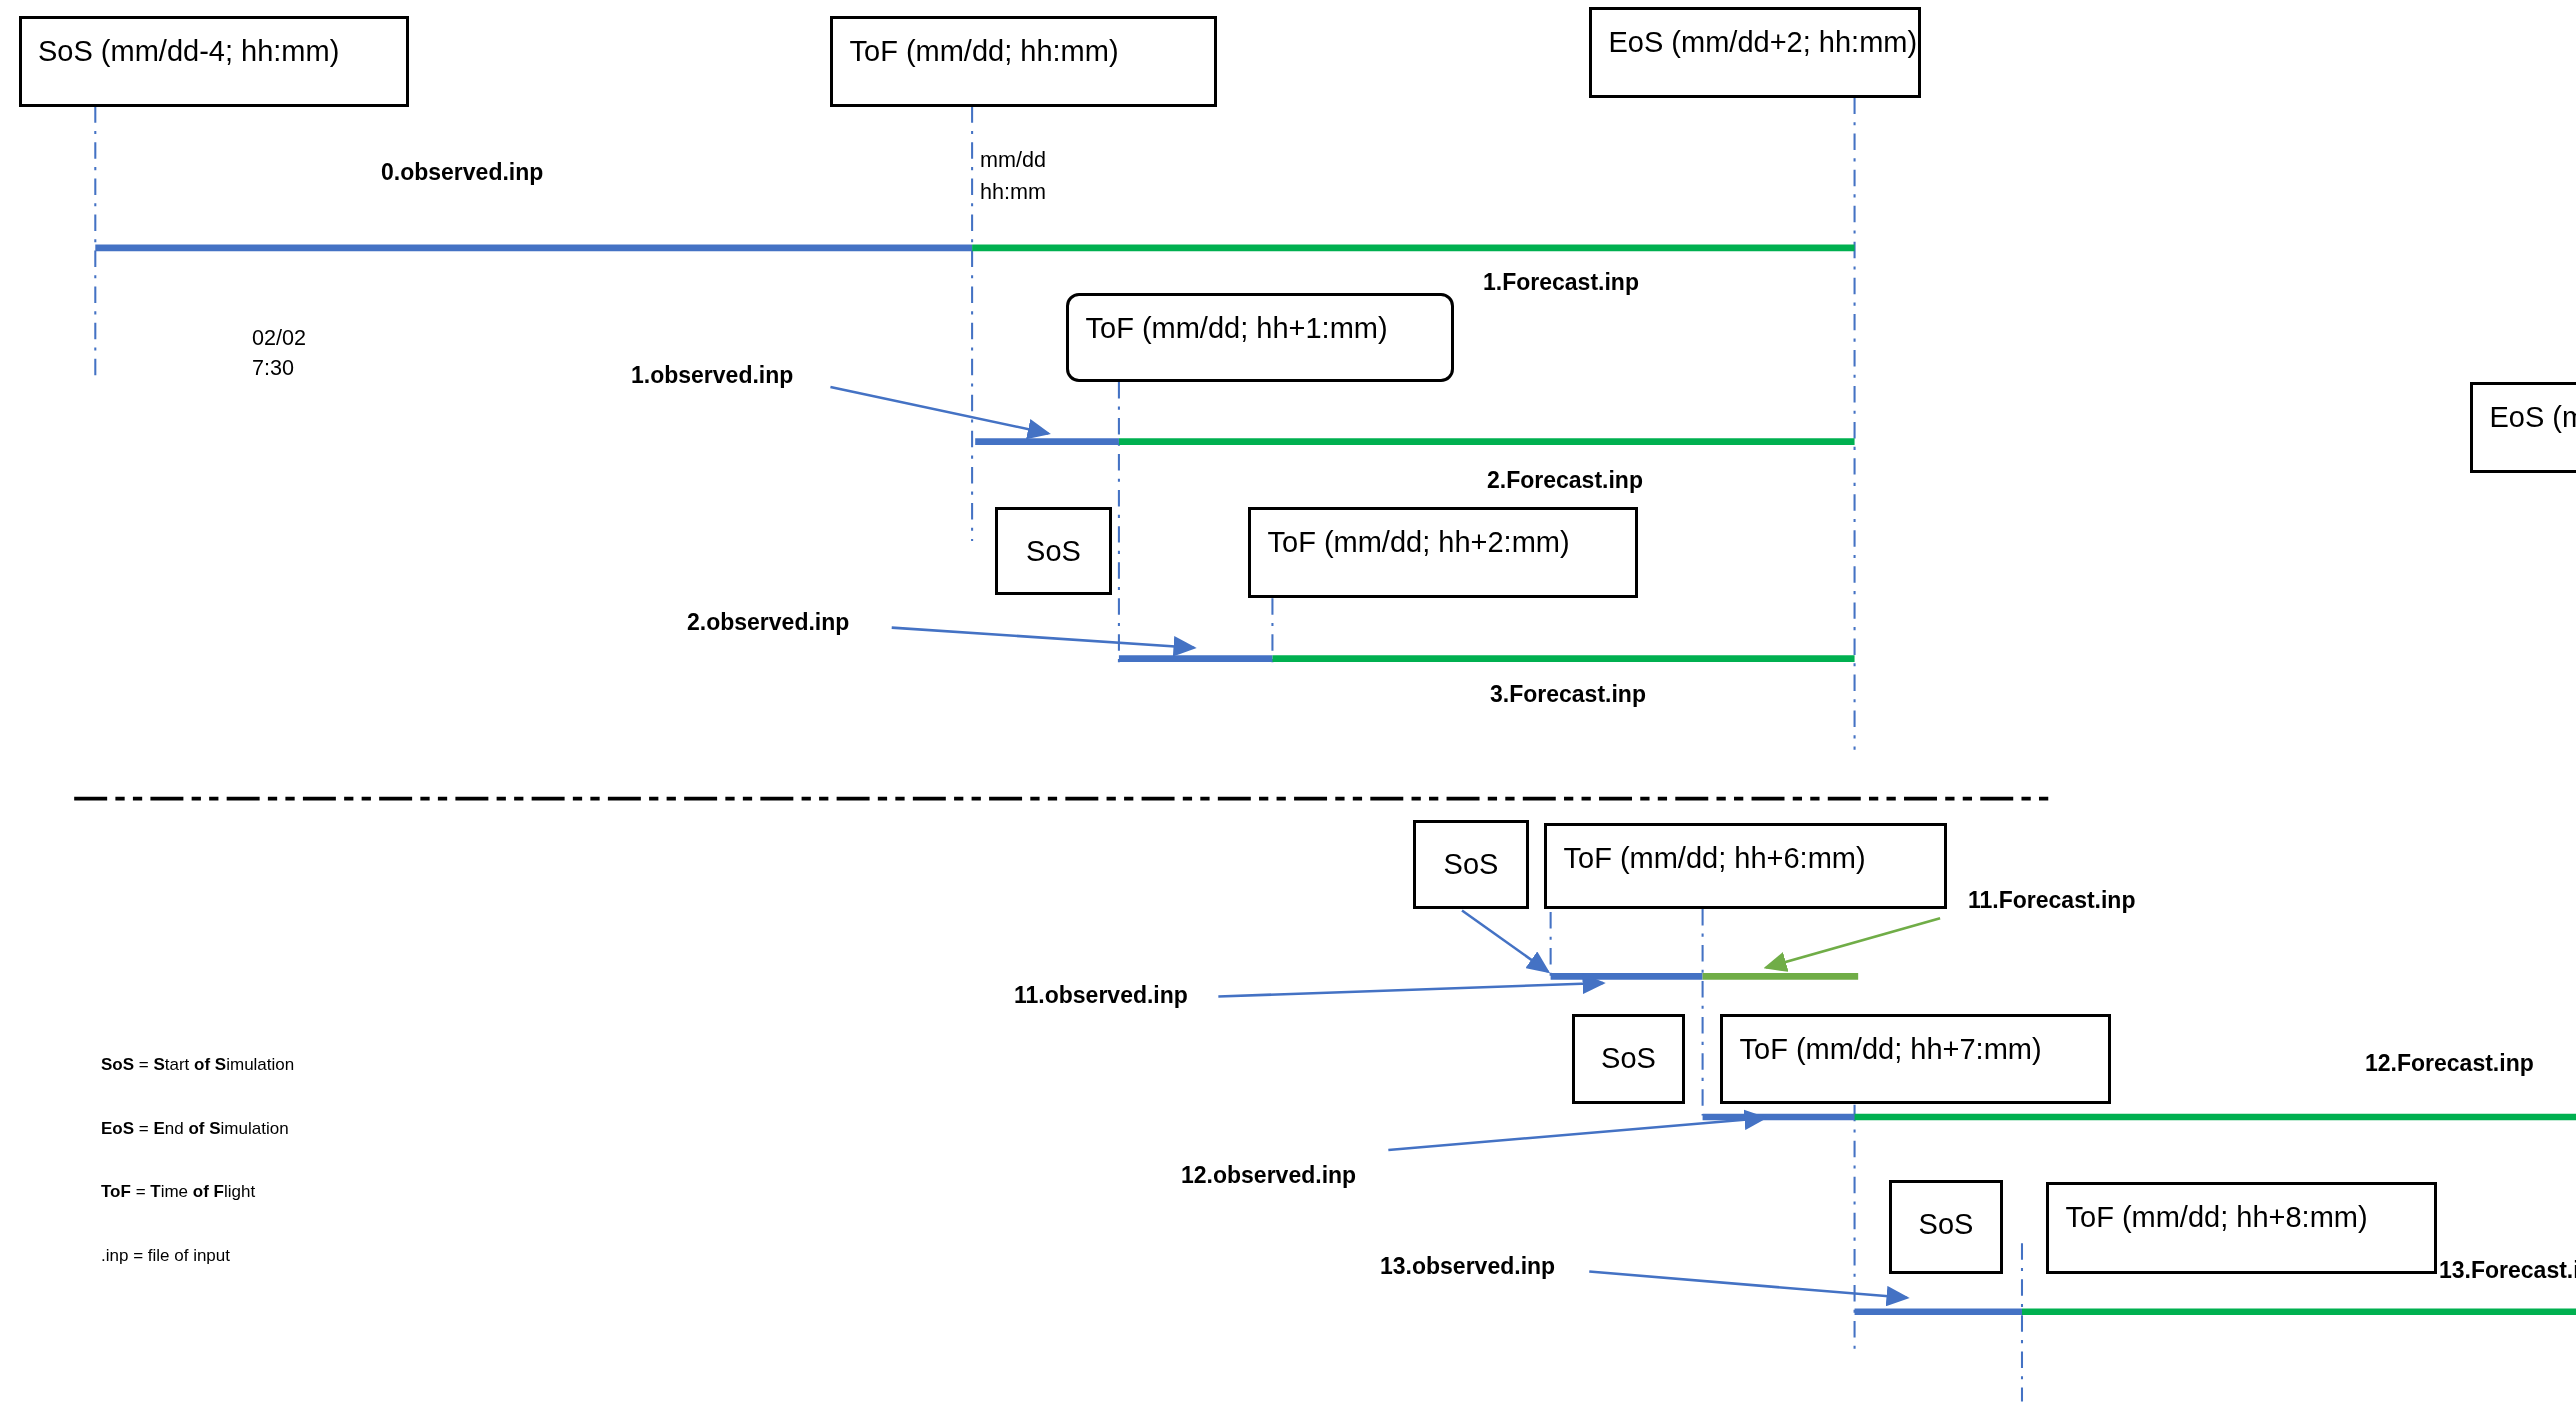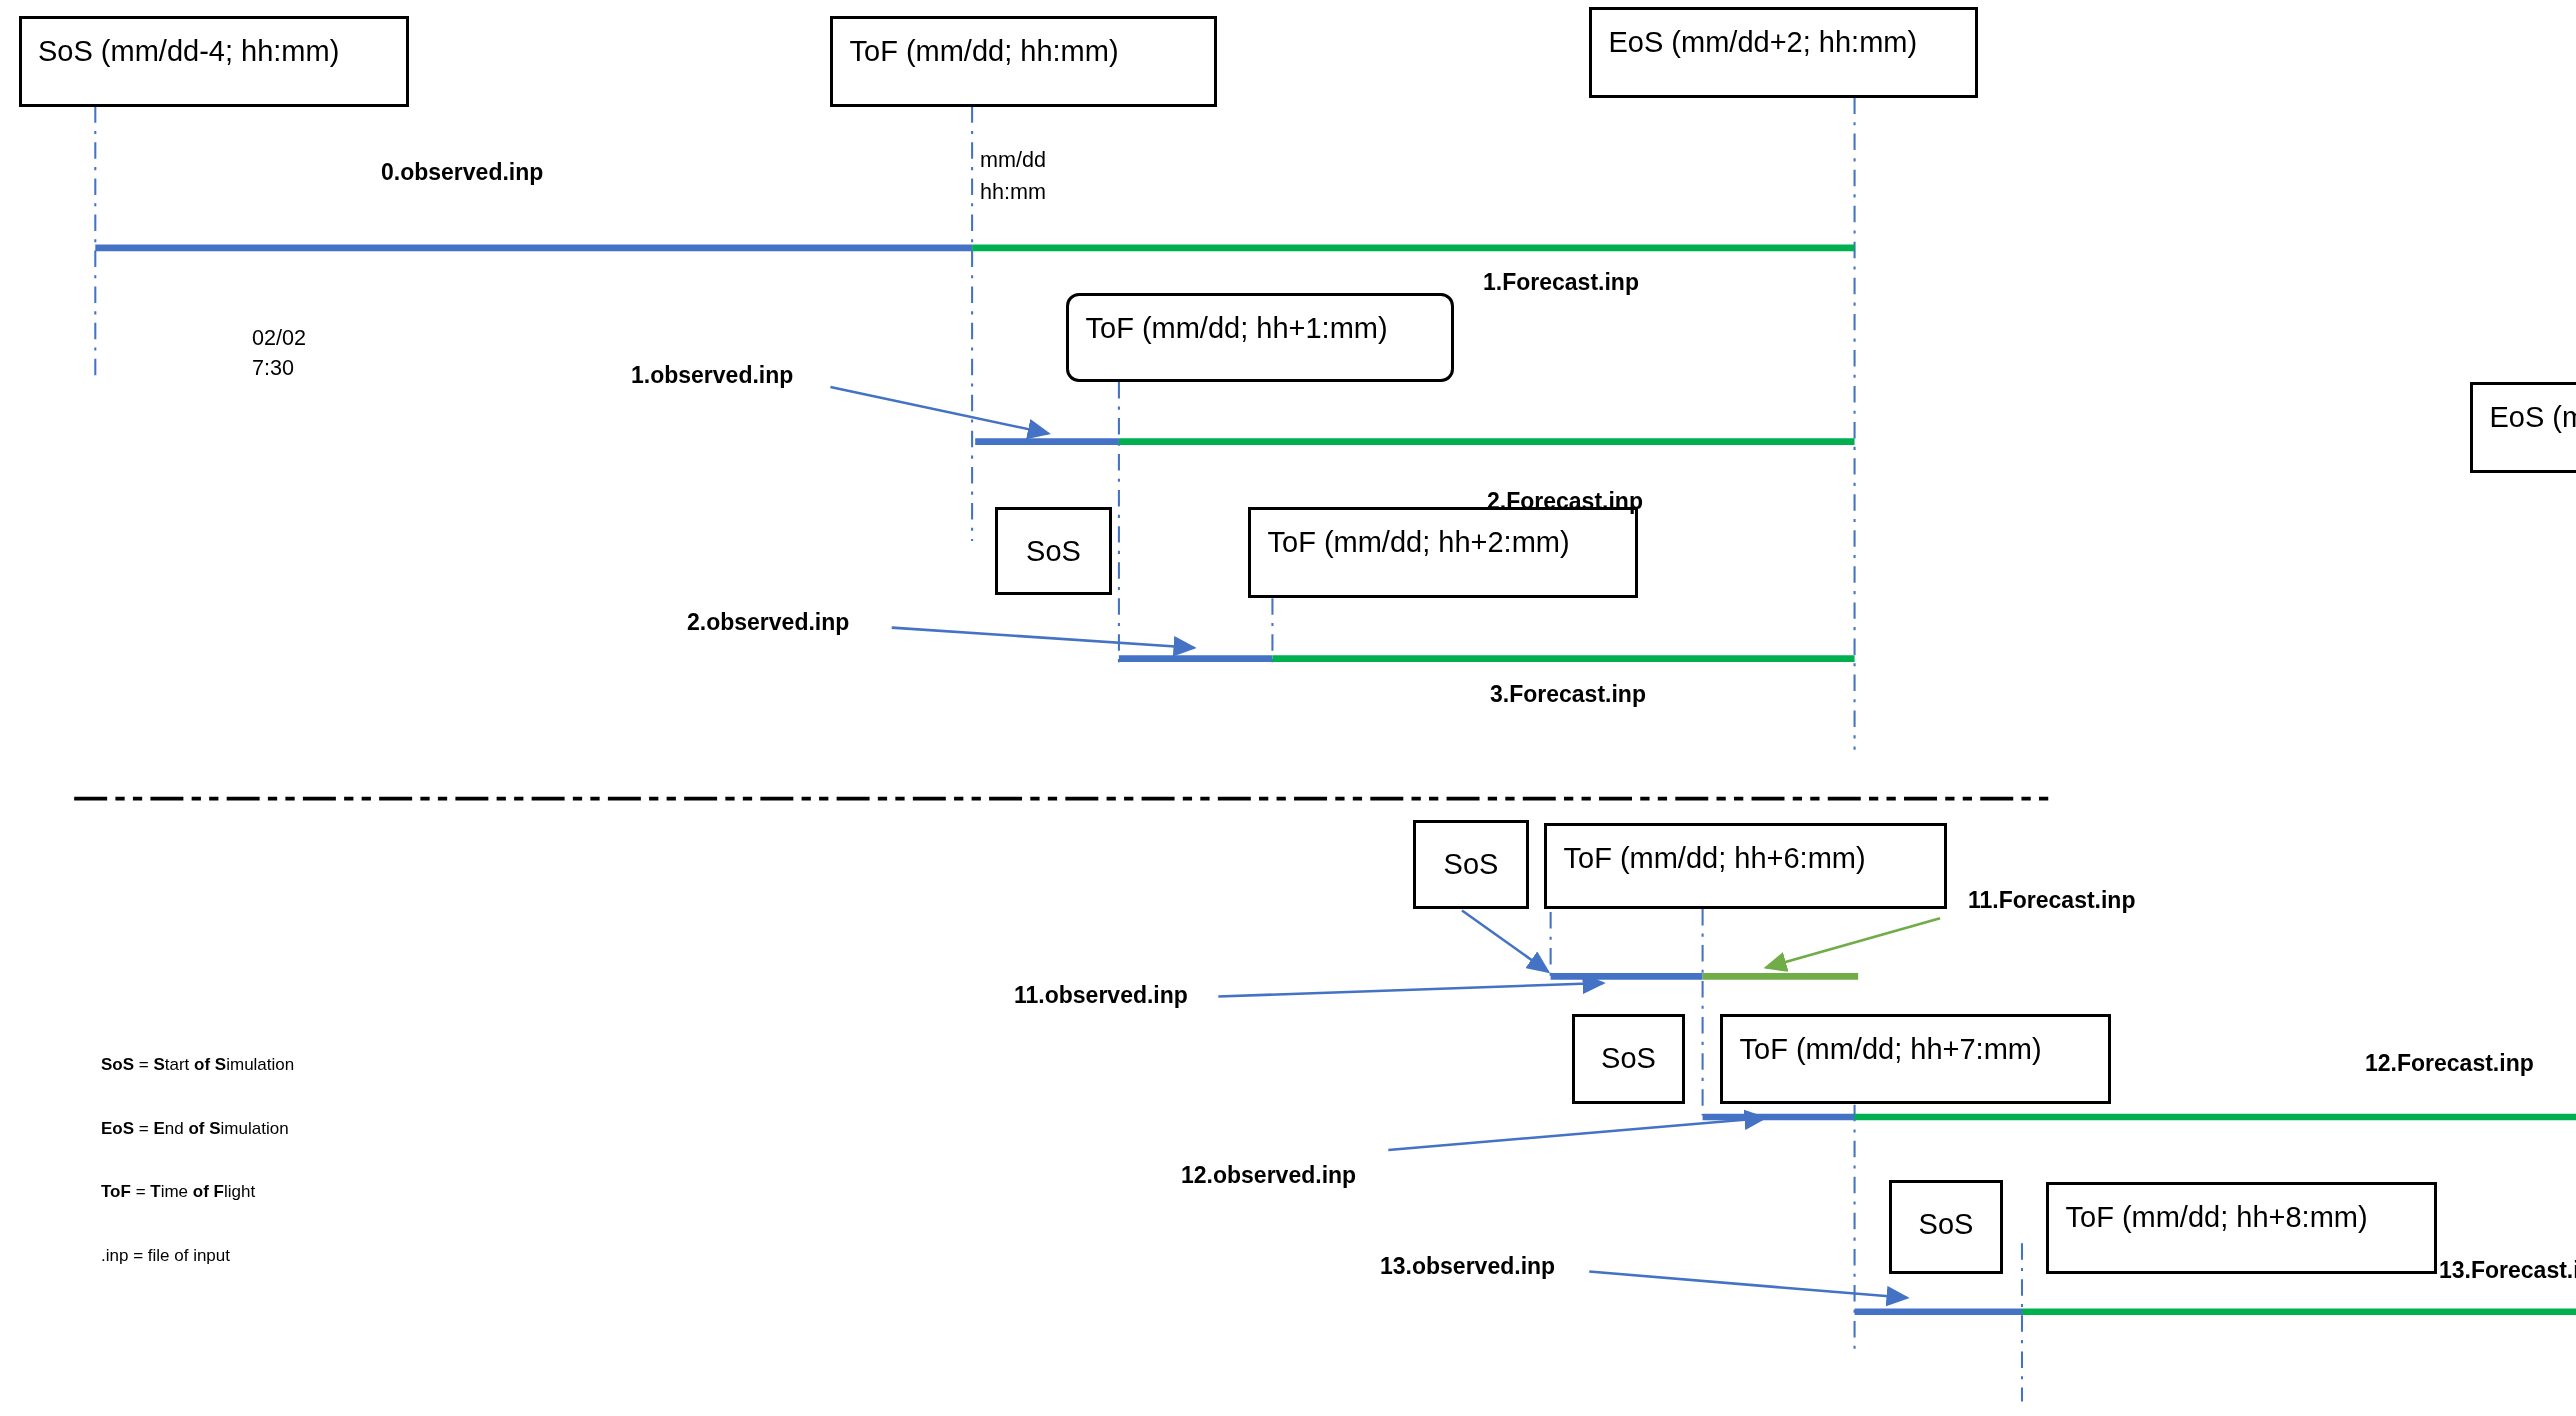--- a/index.html
+++ b/index.html
@@ -64,36 +64,36 @@
     <line x1="1731" y1="1218" x2="2318" y2="1257" stroke-width="5" marker-end="url(#ah-blue)" stroke="#4472C4"></line>
     <line x1="2838" y1="1767" x2="3005" y2="1886" stroke-width="5" marker-end="url(#ah-blue)" stroke="#4472C4"></line>
     <line x1="2365" y1="1934" x2="3112" y2="1908" stroke-width="5" marker-end="url(#ah-blue)" stroke="#4472C4"></line>
     <line x1="3766" y1="1782" x2="3428" y2="1878" stroke-width="5" marker-end="url(#ah-green)" stroke="#70AD47"></line>
     <line x1="2695" y1="2232" x2="3426" y2="2170" stroke-width="5" marker-end="url(#ah-blue)" stroke="#4472C4"></line>
     <line x1="3085" y1="2468" x2="3702" y2="2519" stroke-width="5" marker-end="url(#ah-blue)" stroke="#4472C4"></line>
   </svg>
 
   <div class="box" style="left:18.5px;top:16px;width:390px;height:91px;">SoS (mm/dd-4; hh:mm)</div>
   <div class="box" style="left:830px;top:16px;width:387px;height:91px;">ToF (mm/dd; hh:mm)</div>
-  <div class="box" style="left:1589px;top:7.2px;width:389px;height:91px;">EoS (mm/dd+2; hh:mm)</div>
+  <div class="box" style="left:1589px;top:7.2px;width:332px;height:91px;">EoS (mm/dd+2; hh:mm)</div>
   <div class="box" style="left:1066px;top:293px;width:388px;height:89px;border-radius:13px;">ToF (mm/dd; hh+1:mm)</div>
   <div class="box small" style="left:995px;top:507px;width:117px;height:88px;">SoS</div>
   <div class="box" style="left:1248px;top:507px;width:390px;height:91px;">ToF (mm/dd; hh+2:mm)</div>
   <div class="box small" style="left:1413px;top:820px;width:116px;height:89px;">SoS</div>
   <div class="box" style="left:1544px;top:823px;width:403px;height:86px;">ToF (mm/dd; hh+6:mm)</div>
   <div class="box small" style="left:1572px;top:1014px;width:113px;height:90px;">SoS</div>
   <div class="box" style="left:1720px;top:1014px;width:391px;height:90px;">ToF (mm/dd; hh+7:mm)</div>
   <div class="box small" style="left:1889px;top:1180px;width:114px;height:94px;">SoS</div>
   <div class="box" style="left:2046px;top:1182px;width:391px;height:92px;">ToF (mm/dd; hh+8:mm)</div>
   <div class="box" style="left:2470px;top:382px;width:431px;height:91px;">EoS (mm/dd+1; hh+12:mm)</div>
 
   <div class="lbl" style="left:381px;top:159px;">0.observed.inp</div>
   <div class="lbl" style="left:1483px;top:269px;">1.Forecast.inp</div>
   <div class="lbl" style="left:631px;top:362px;">1.observed.inp</div>
-  <div class="lbl" style="left:1487px;top:467px;margin-top:21px;">2.Forecast.inp</div>
+  <div class="lbl" style="left:1487px;top:467px;">2.Forecast.inp</div>
   <div class="lbl" style="left:687px;top:609px;">2.observed.inp</div>
   <div class="lbl" style="left:1490px;top:681px;">3.Forecast.inp</div>
   <div class="lbl" style="left:1968px;top:887px;">11.Forecast.inp</div>
   <div class="lbl" style="left:1014px;top:982px;">11.observed.inp</div>
   <div class="lbl" style="left:2365px;top:1050px;">12.Forecast.inp</div>
   <div class="lbl" style="left:1181px;top:1162px;">12.observed.inp</div>
   <div class="lbl" style="left:2439px;top:1257px;">13.Forecast.inp</div>
   <div class="lbl" style="left:1380px;top:1253px;">13.observed.inp</div>
 
   <div class="sm" style="left:980px;top:147px;">mm/dd</div>

